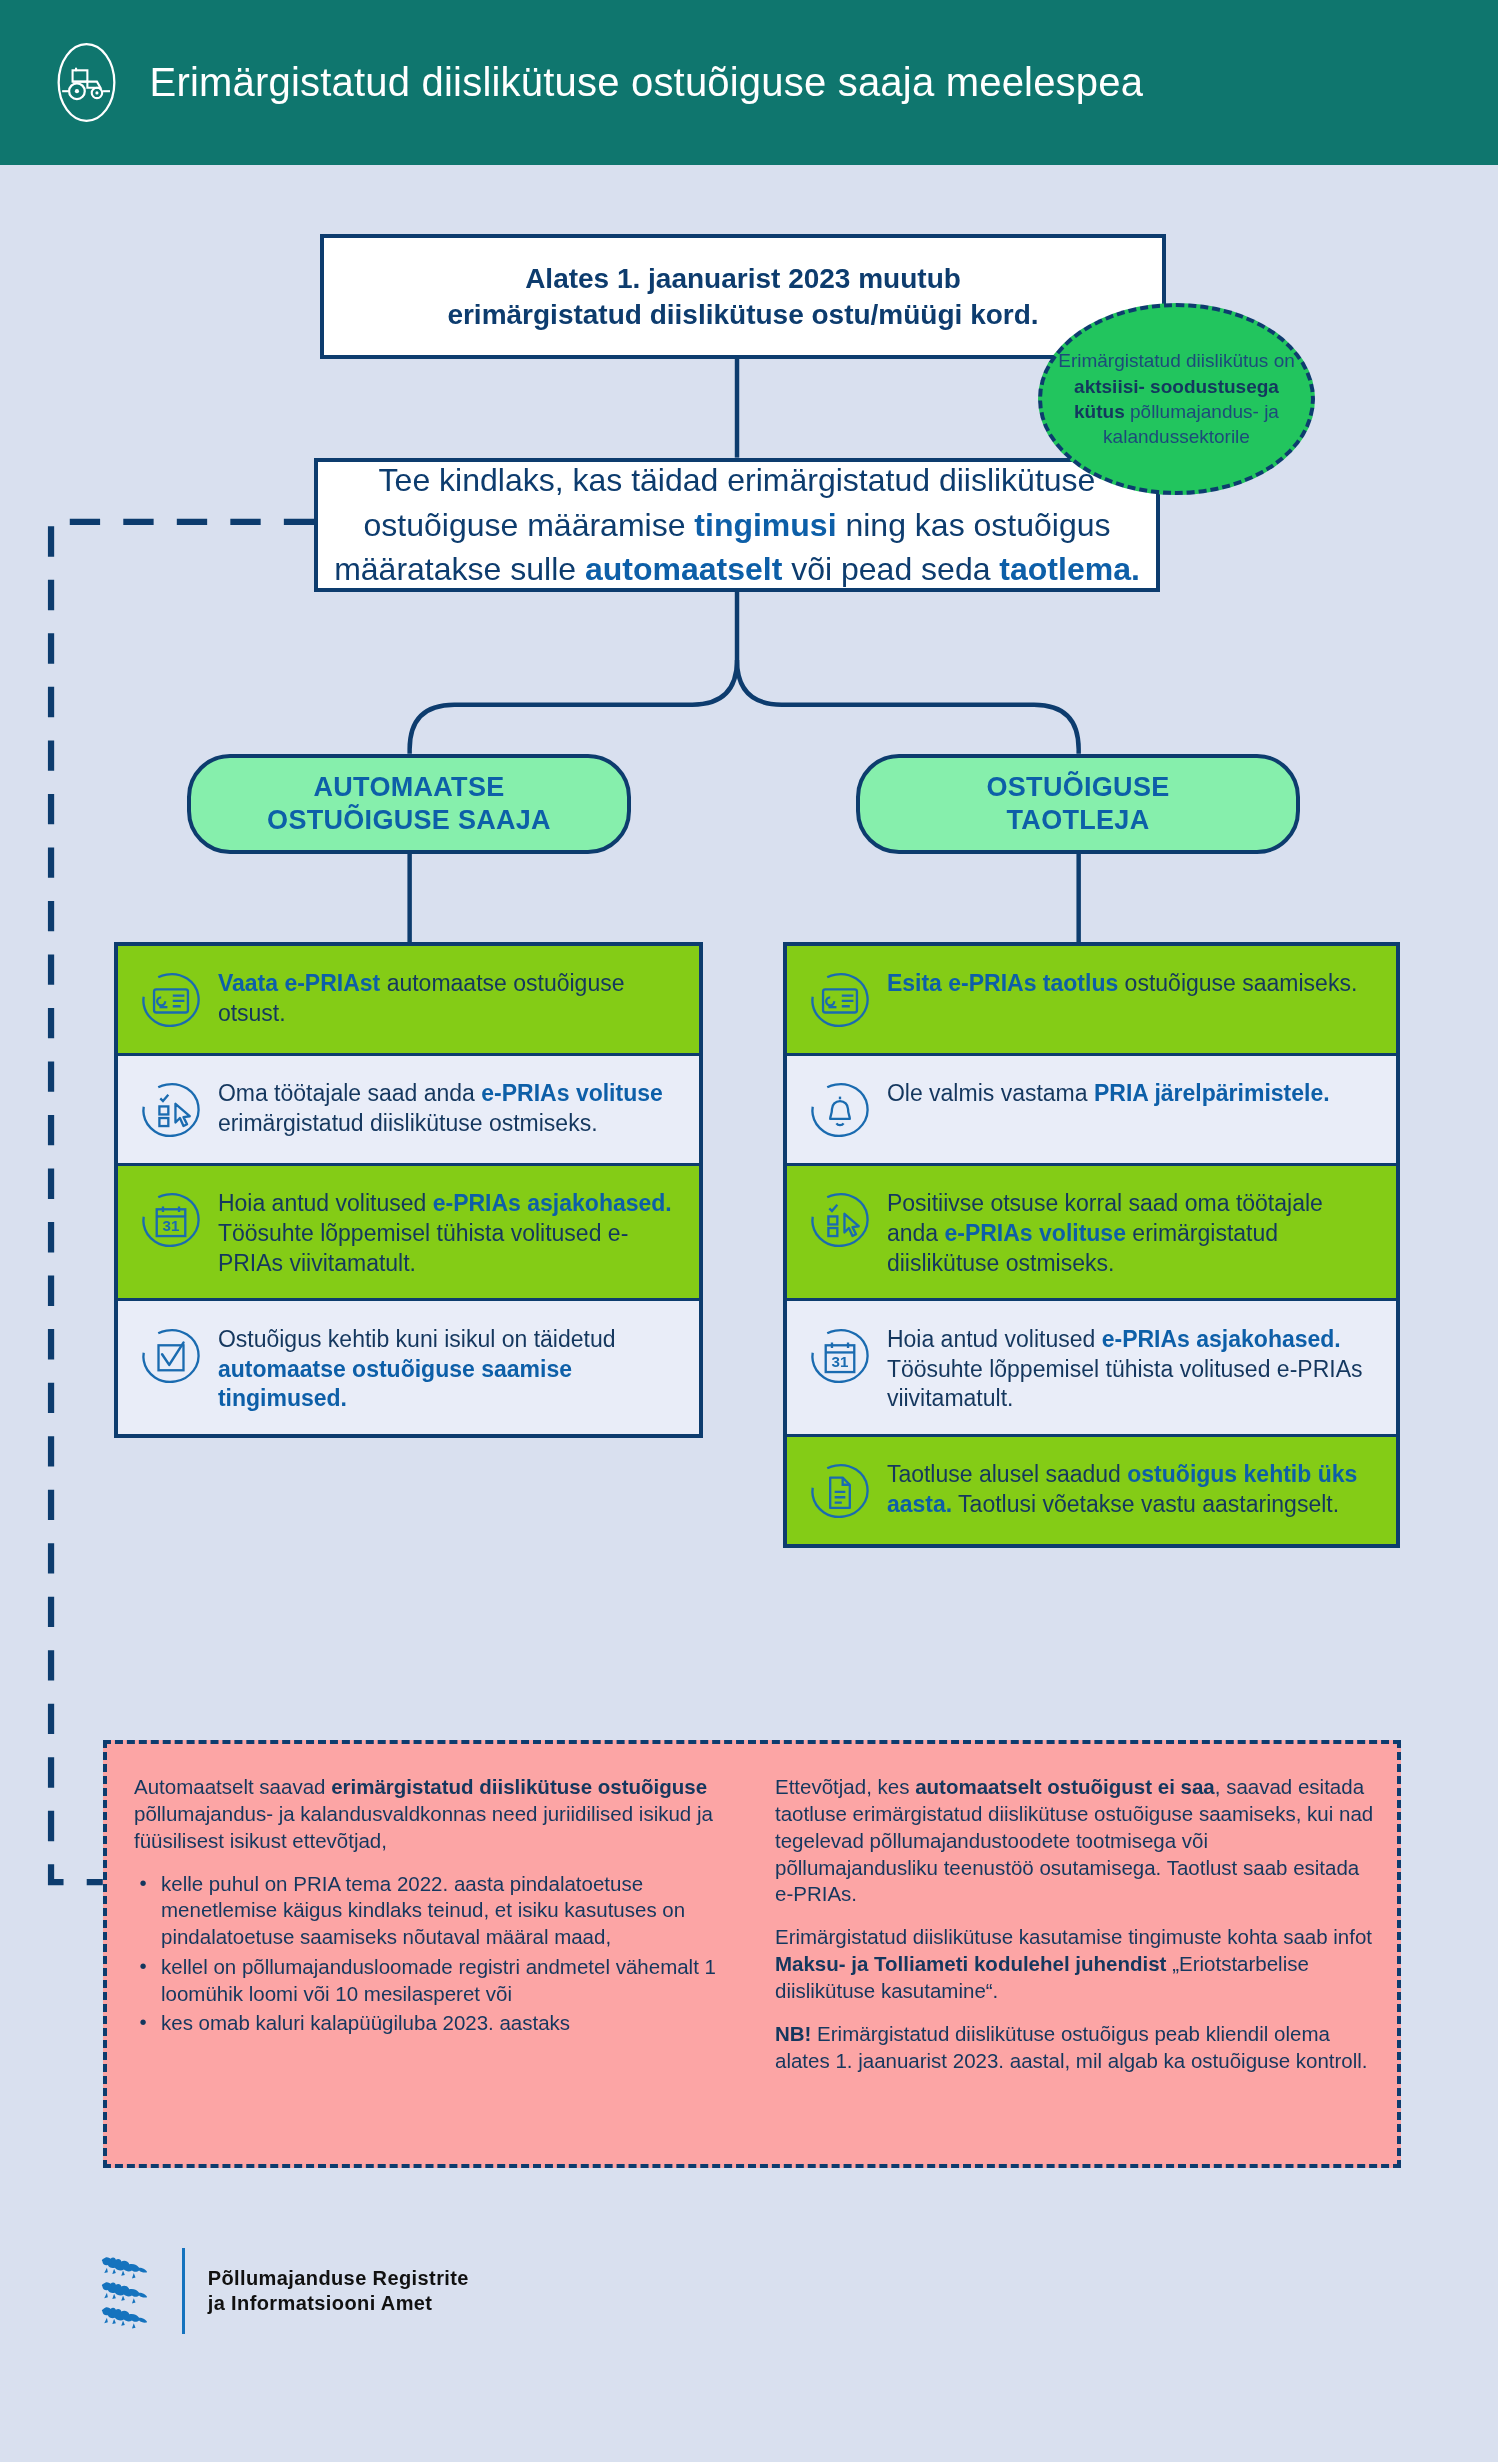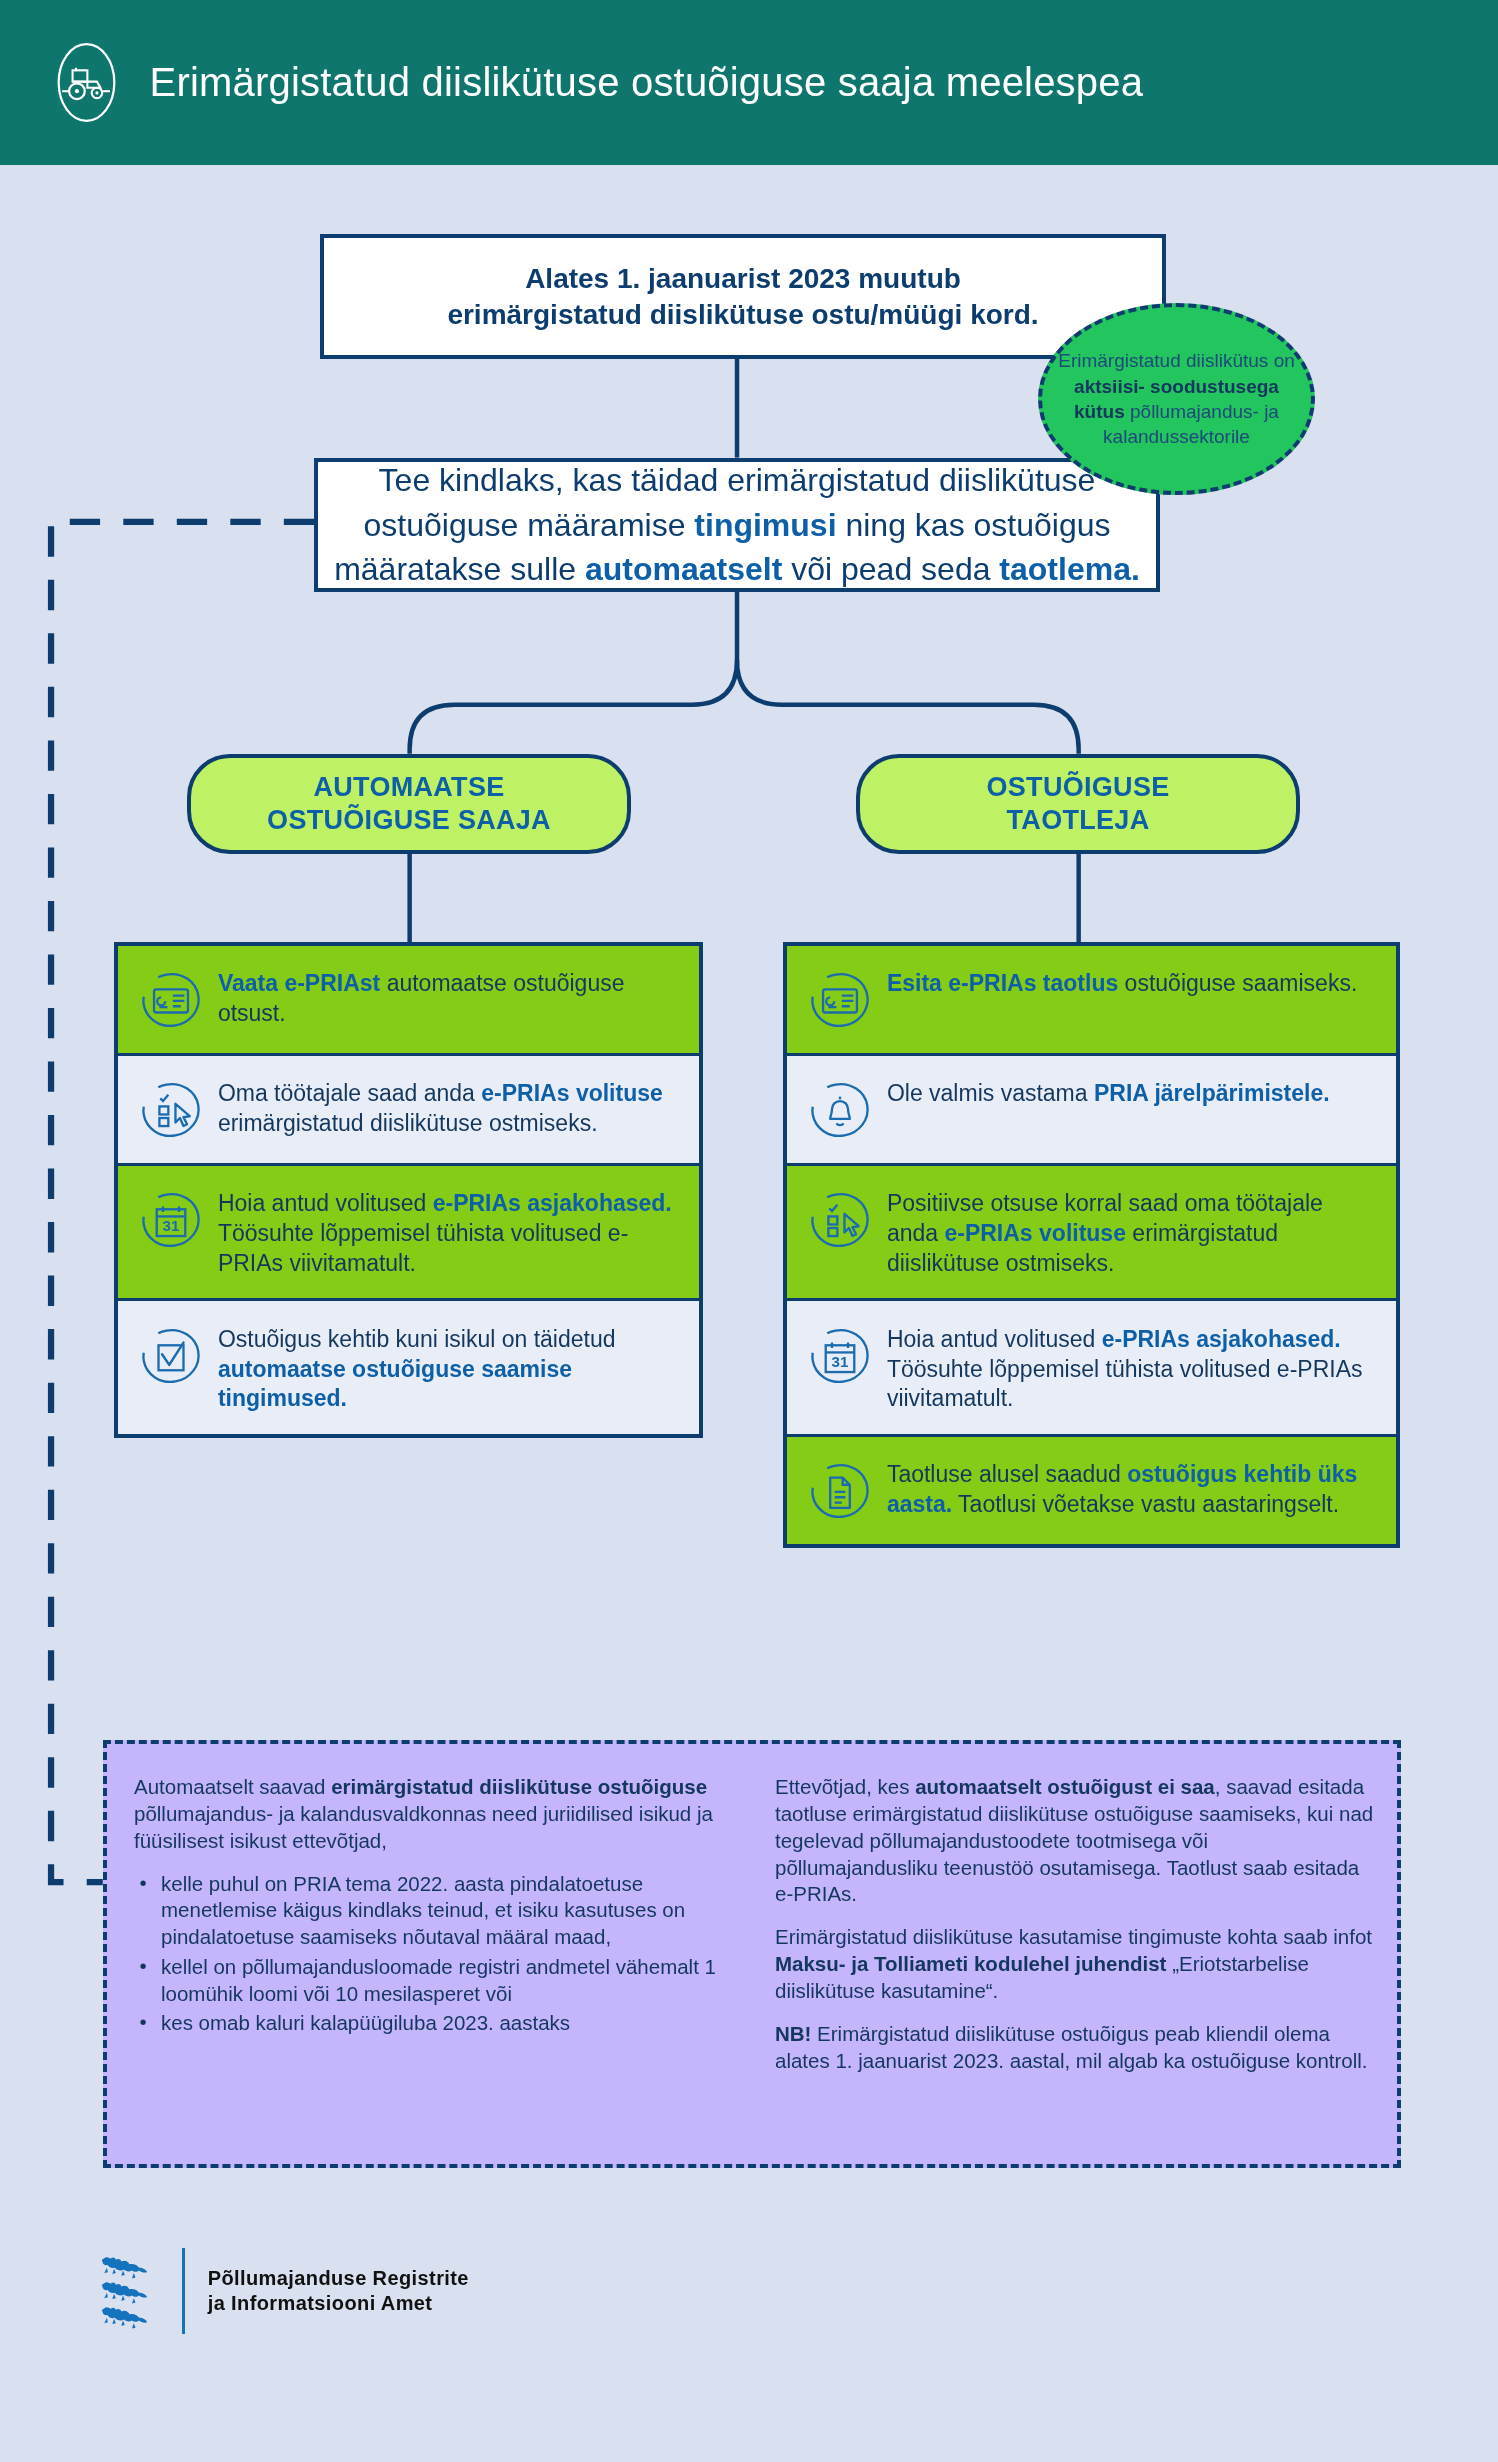--- a/index.html
+++ b/index.html
@@ -57,21 +57,21 @@
     display:flex;align-items:center;justify-content:flex-start;
   }
   .ellipse .txt{
     font-size:19px;line-height:1.34;text-align:center;color:#1d4a7a;
     padding:0 14.3px;
   }
   .ellipse .txt b{font-weight:700;color:#14375e;}
 
   
   .pill{
-    position:absolute;background:#bef264;border:4.5px solid #0d3c6e;
+    position:absolute;background:#86efac;border:4.5px solid #0d3c6e;
     border-radius:43px;box-sizing:border-box;
     display:flex;align-items:center;justify-content:center;text-align:center;
   }
   .pill .txt{
     font-size:27px;font-weight:700;line-height:1.22;color:#0d5fa8;
     letter-spacing:0.3px;
   }
   .pill-left{left:187px;top:754px;width:444px;height:100px;}
   .pill-right{left:856px;top:754px;width:444px;height:100px;}
 
@@ -89,21 +89,21 @@
   }
   .row:last-child{border-bottom:none;}
   .row.alt{background:#e9edf8;}
   .row .ico{flex:0 0 auto;width:66px;height:66px;margin-right:14.3px;margin-top:1.8px;}
   .row .txt{font-size:23px;line-height:1.30;color:#14375e;padding-top:3.6px;}
   .row .txt b{color:#0d5fa8;font-weight:700;}
 
   
   .notes{
     position:absolute;left:103px;top:1740px;width:1298px;height:428px;
-    background:#c4b5fd;border:4.5px dashed #0d3c6e;box-sizing:border-box;
+    background:#fca5a5;border:4.5px dashed #0d3c6e;box-sizing:border-box;
     display:flex;
   }
   .notes-col{padding:30px 23px 18px 27px;box-sizing:border-box;}
   .notes-col.a{width:656px;}
   .notes-col.b{width:642px;padding-left:16px;}
   .notes p{margin:0 0 16px 0;font-size:20.5px;line-height:1.31;color:#14375e;}
   .notes p b{font-weight:700;color:#14375e;}
   .notes ul{margin:0;padding:0;list-style:none;}
   .notes li{
     font-size:20.5px;line-height:1.31;color:#14375e;

